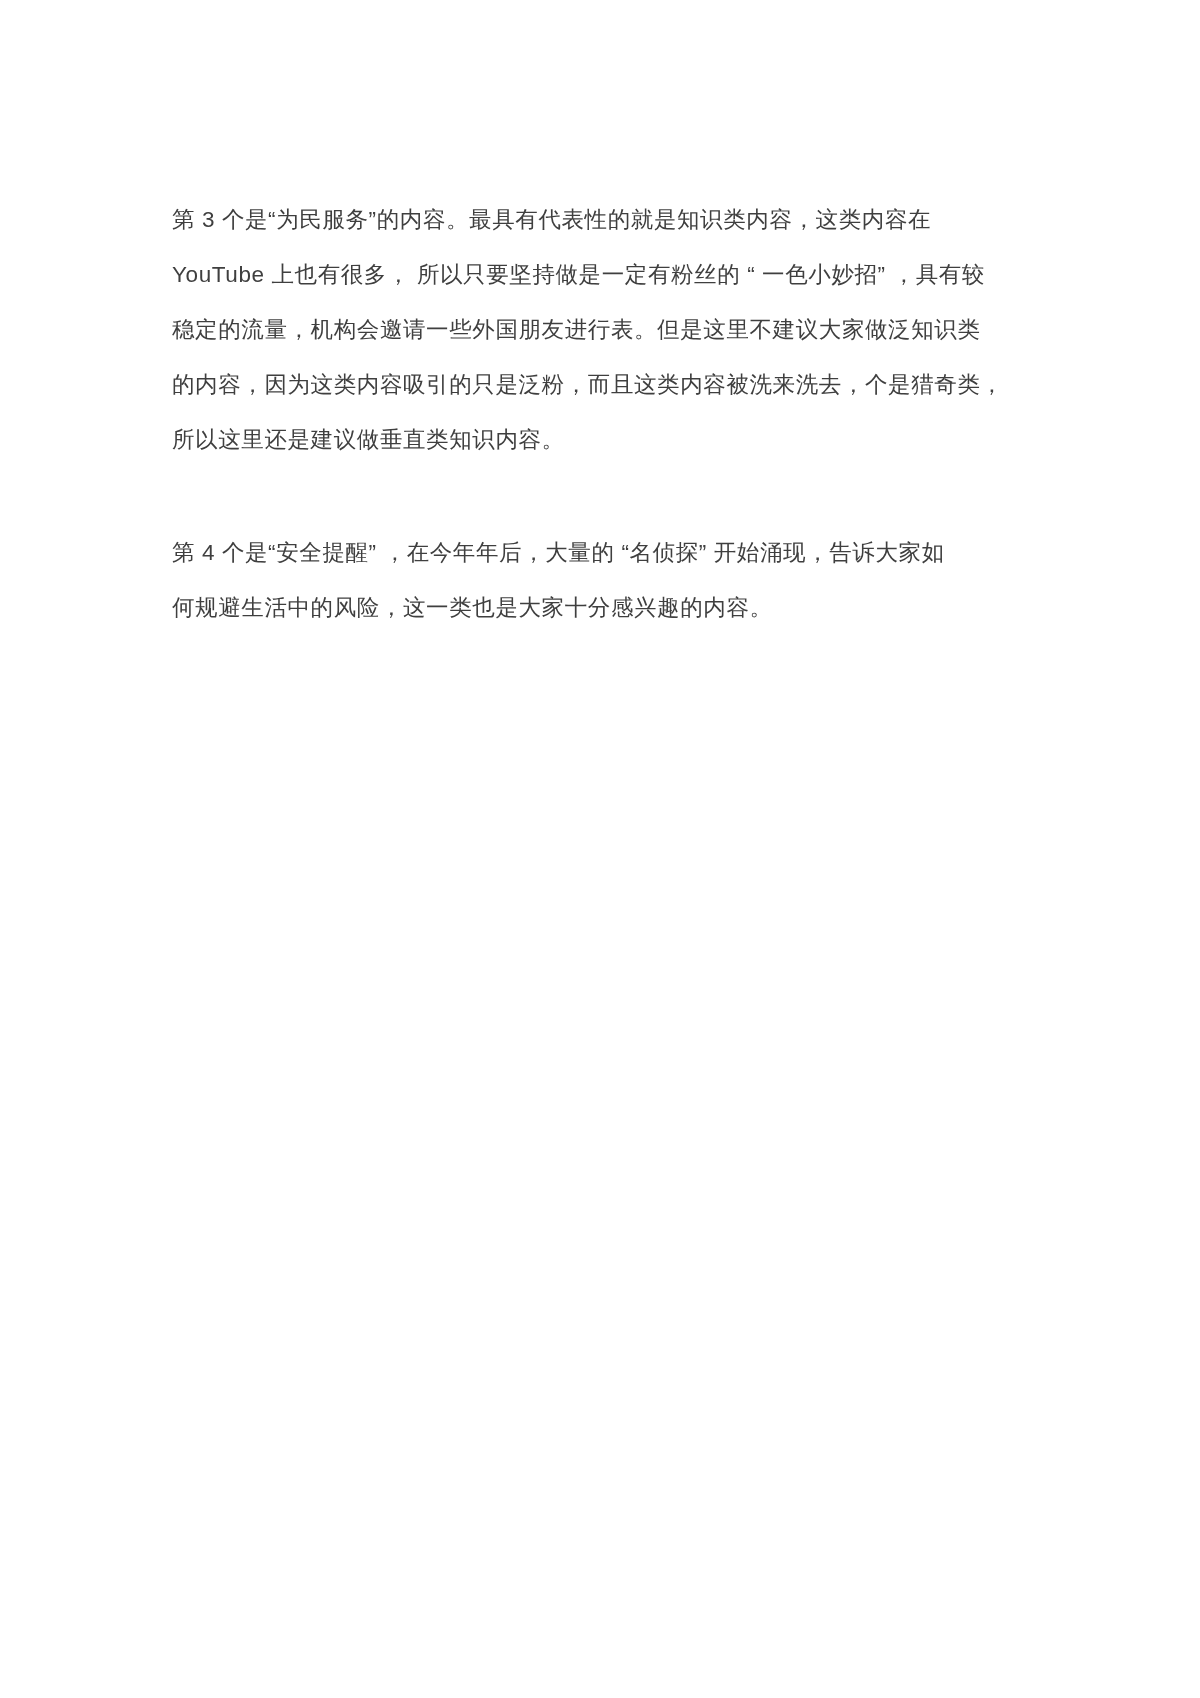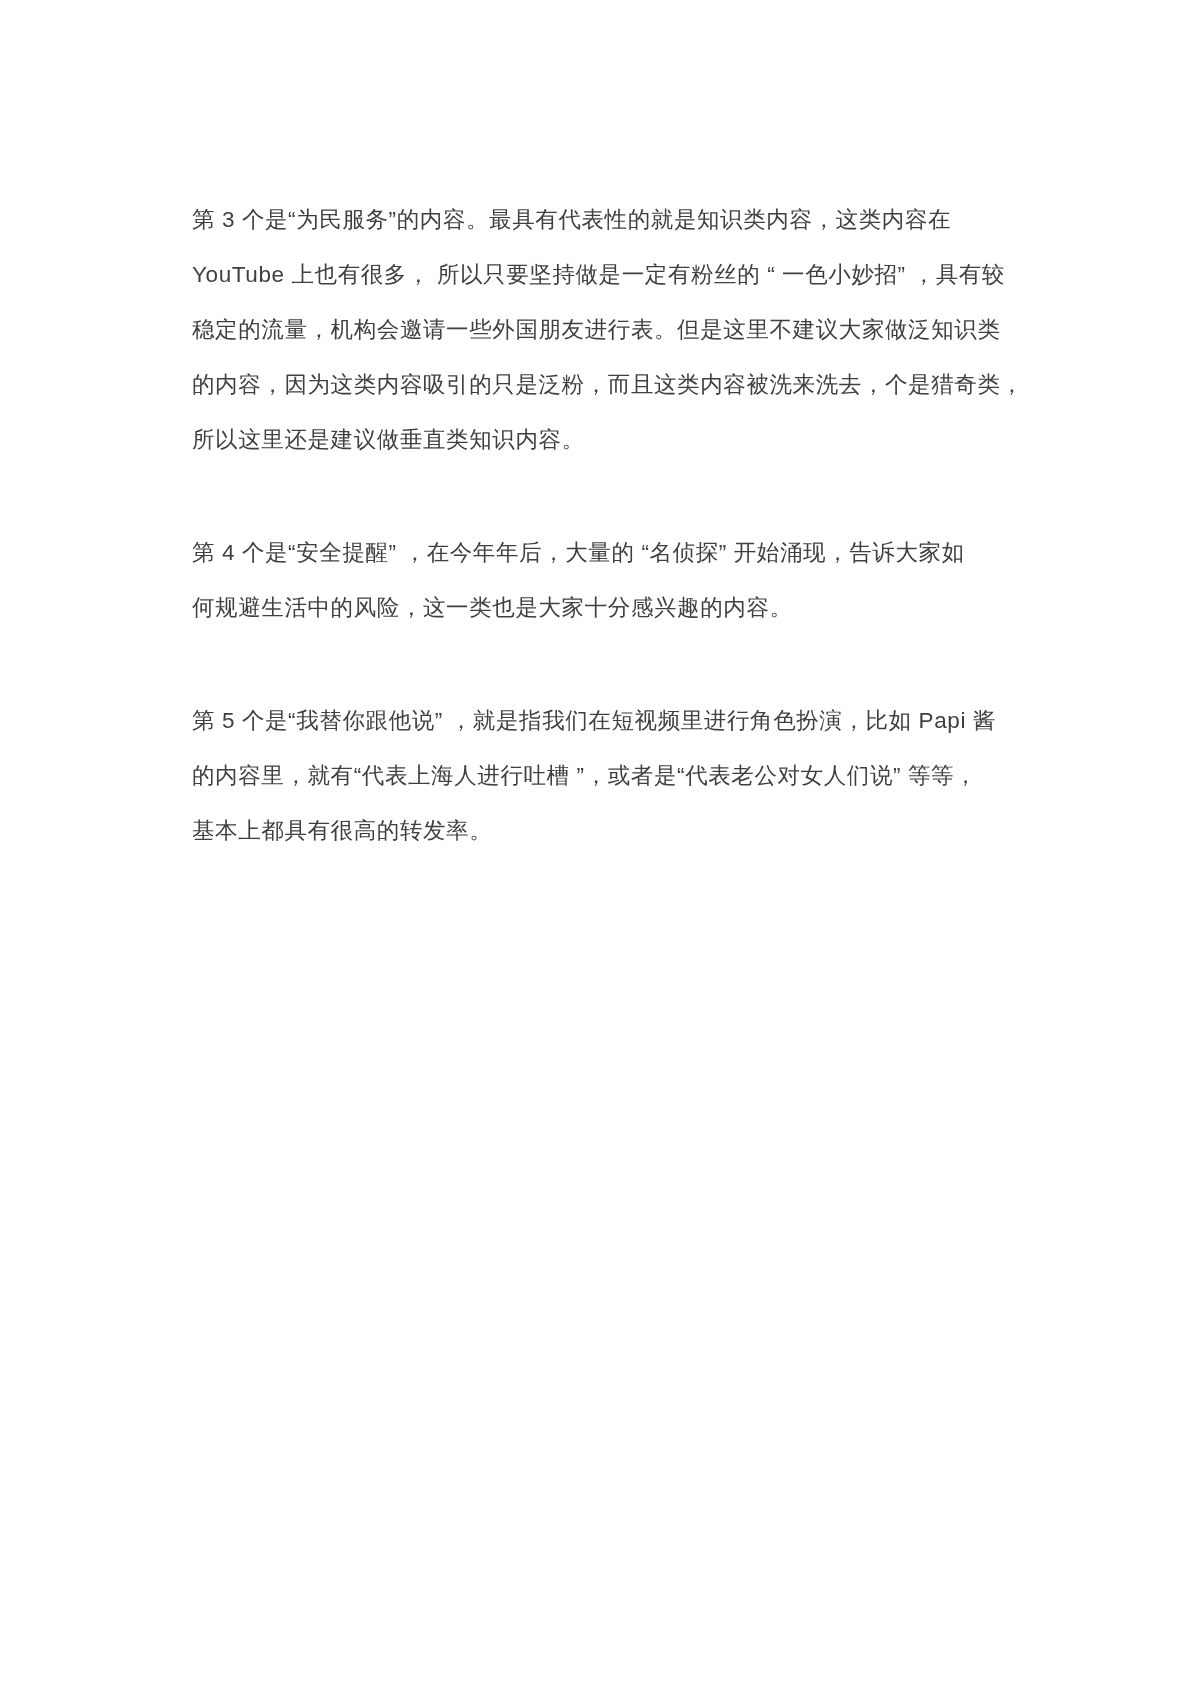--- a/index.html
+++ b/index.html
@@ -13,21 +13,21 @@
     height: 1698px;
     margin: 0 auto;
     background: #ffffff;
     overflow: hidden;
     box-sizing: border-box;
     font-family: "Liberation Sans", "DejaVu Sans", sans-serif;
   }
   .doc-body {
     position: absolute;
     top: 192px;
-    left: 192px;
+    left: 172px;
     width: 760px;
     color: #3f3f3f;
   }
   .paragraph {
     margin: 0 0 58px 0;
   }
   .paragraph:last-child {
     margin-bottom: 0;
   }
   .line {
@@ -48,19 +48,14 @@
         <div class="line">第 3 个是“为民服务”的内容。最具有代表性的就是知识类内容，这类内容在</div>
         <div class="line">YouTube 上也有很多，  所以只要坚持做是一定有粉丝的 “ 一色小妙招”  ，具有较</div>
         <div class="line">稳定的流量，机构会邀请一些外国朋友进行表。但是这里不建议大家做泛知识类</div>
         <div class="line">的内容，因为这类内容吸引的只是泛粉，而且这类内容被洗来洗去，个是猎奇类，</div>
         <div class="line">所以这里还是建议做垂直类知识内容。</div>
       </div>
       <div class="paragraph">
         <div class="line">第 4 个是“安全提醒”  ，在今年年后，大量的 “名侦探” 开始涌现，告诉大家如</div>
         <div class="line">何规避生活中的风险，这一类也是大家十分感兴趣的内容。</div>
       </div>
-      <div class="paragraph">
-        <div class="line">第 5 个是“我替你跟他说”  ，就是指我们在短视频里进行角色扮演，比如 Papi 酱</div>
-        <div class="line">的内容里，就有“代表上海人进行吐槽 ”，或者是“代表老公对女人们说”  等等，</div>
-        <div class="line">基本上都具有很高的转发率。</div>
-      </div>
     </div>
 </div>
 
 </body></html>

